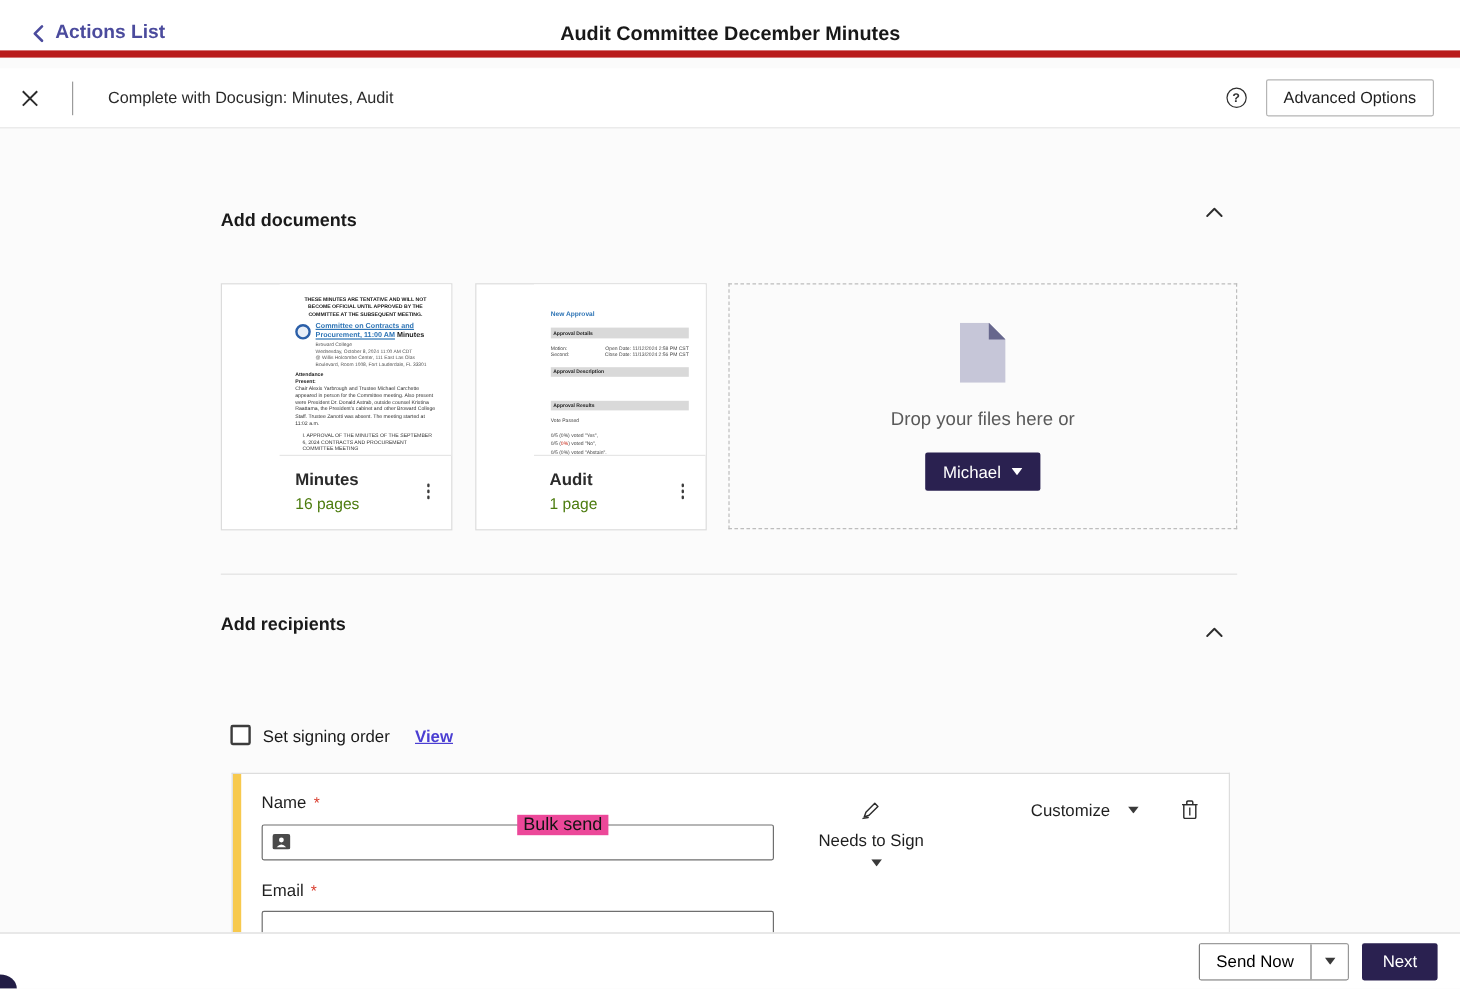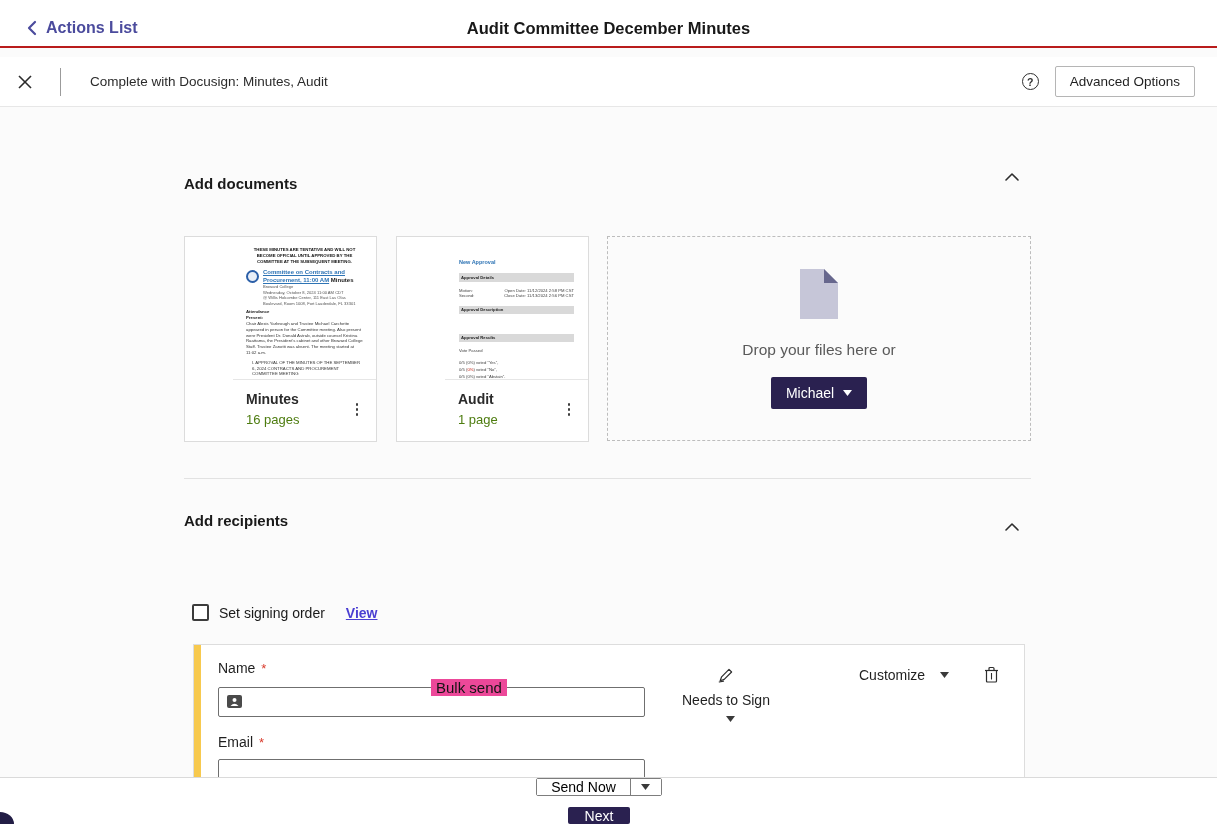--- a/index.html
+++ b/index.html
@@ -1,21 +1,21 @@
 <!DOCTYPE html>
 <html><head>
 <meta charset="utf-8">
 <style>
   * { margin:0; padding:0; box-sizing:border-box; }
   html,body { width:1217px; height:824px; overflow:hidden; }
   body { font-family:"Liberation Sans", sans-serif; background:#fbfbfb; color:#1f1f1f; }
   #app { position:relative; width:1217px; height:824px; background:#fbfbfb; overflow:hidden; }
 
   
-  .header { position:absolute; top:0; left:0; width:100%; height:48px; background:#fff; border-bottom:2px solid #b91c1c; }
+  .header { position:absolute; top:0; left:0; width:100%; height:48px; background:#fff; border-bottom:6px solid #b91c1c; }
   .back-link { position:absolute; left:26px; top:0; height:56px; display:flex; align-items:center; gap:9px; color:#4b4b9d; font-size:16px; font-weight:700; cursor:pointer; }
   .page-title { position:absolute; left:0; right:0; top:0; height:56px; display:flex; align-items:center; justify-content:center; font-size:16.5px; font-weight:700; color:#181818; }
 
   
   .toolbar { position:absolute; top:57px; left:0; width:100%; height:50px; background:#fff; border-bottom:1px solid #e7e7e7; display:flex; align-items:center;gap:16px; }
   .close-btn { margin-left:16px; width:18px; height:18px; display:flex; align-items:center; justify-content:center; cursor:pointer; }
   .tb-divider { width:1px; height:28px; background:#9b9b9b; margin-left:10px; }
   .task-label { margin-left:13px; font-size:13.5px; color:#2b2b2b; }
   .tb-right { margin-left:auto; display:flex; align-items:center; gap:16px; margin-right:22px; }
   .help-icon { width:17px; height:17px; border:1.5px solid #2f2f2f; border-radius:50%; display:flex; align-items:center; justify-content:center; font-size:10.5px; font-weight:700; color:#2f2f2f; cursor:pointer; }
@@ -78,21 +78,21 @@
   .stripe { position:absolute; left:0; top:0; width:7px; height:100%; background:#f7c94e; }
   .field-label { position:absolute; font-size:14px; color:#1f1f1f; }
   .req { color:#d93a2b; margin-left:6px; font-size:13px; }
   .text-input { position:absolute; left:24px; width:427px; height:30px; border:1px solid #6f6f6f; border-radius:2px; background:#fff; font-family:inherit; font-size:13px; padding:0 8px 0 32px; color:#1f1f1f; }
   .input-icon { position:absolute; left:33px; pointer-events:none; }
   .bulk-send { position:absolute; left:237px; top:34px; background:#ec4899; padding:0 5px; font-size:15px; color:#141414; z-index:2; cursor:pointer; }
   .row-ctl { position:absolute; top:22px; display:flex; align-items:center; gap:8px; font-size:14px; color:#1f1f1f; cursor:pointer; background:none; border:none; font-family:inherit; }
   .trash-btn { position:absolute; left:790px; top:21px; background:none; border:none; cursor:pointer; }
 
   
-  .footer { position:absolute; left:0; bottom:0; width:100%; height:47px; background:#fff; border-top:1px solid #dadada; display:flex; align-items:center; justify-content:flex-end; padding-right:19px; gap:11px; z-index:5;flex-direction:column; }
+  .footer { position:absolute; left:0; bottom:0; width:100%; height:47px; background:#fff; border-top:1px solid #dadada; display:flex; align-items:center; justify-content:flex-end; padding-right:19px; gap:11px; z-index:5; }
   .split-btn { display:flex; height:31px; border:1px solid #7d7d7d; border-radius:2px; background:#fff; }
   .split-main { padding:0 14px; font-size:14px; display:flex; align-items:center; background:#fff; border:none; font-family:inherit; cursor:pointer; }
   .split-caret { width:31px; display:flex; align-items:center; justify-content:center; border-left:1px solid #7d7d7d; background:#fff; cursor:pointer; }
   .next-btn { height:31px; padding:0 17px; background:#2a2150; color:#fff; border:none; border-radius:2px; font-size:14px; font-family:inherit; cursor:pointer; }
 
   .corner-badge { position:absolute; left:0; bottom:0; width:14px; height:12px; background:#221d45; border-top-right-radius:100%; z-index:9; }
 
   svg { display:block; }
 </style>
 </head>

